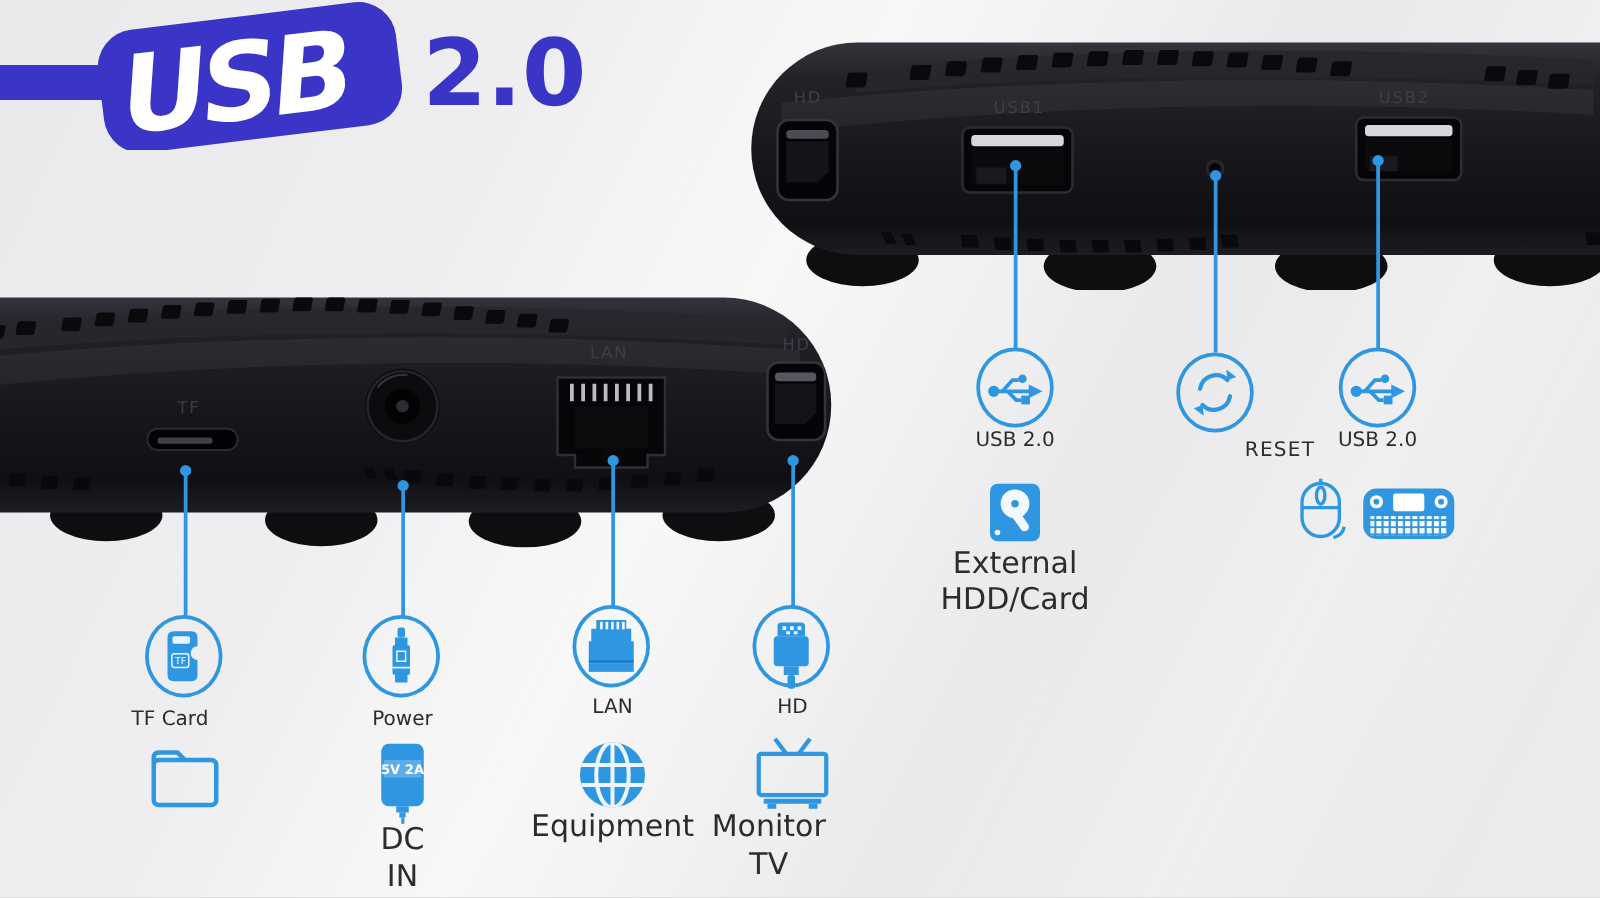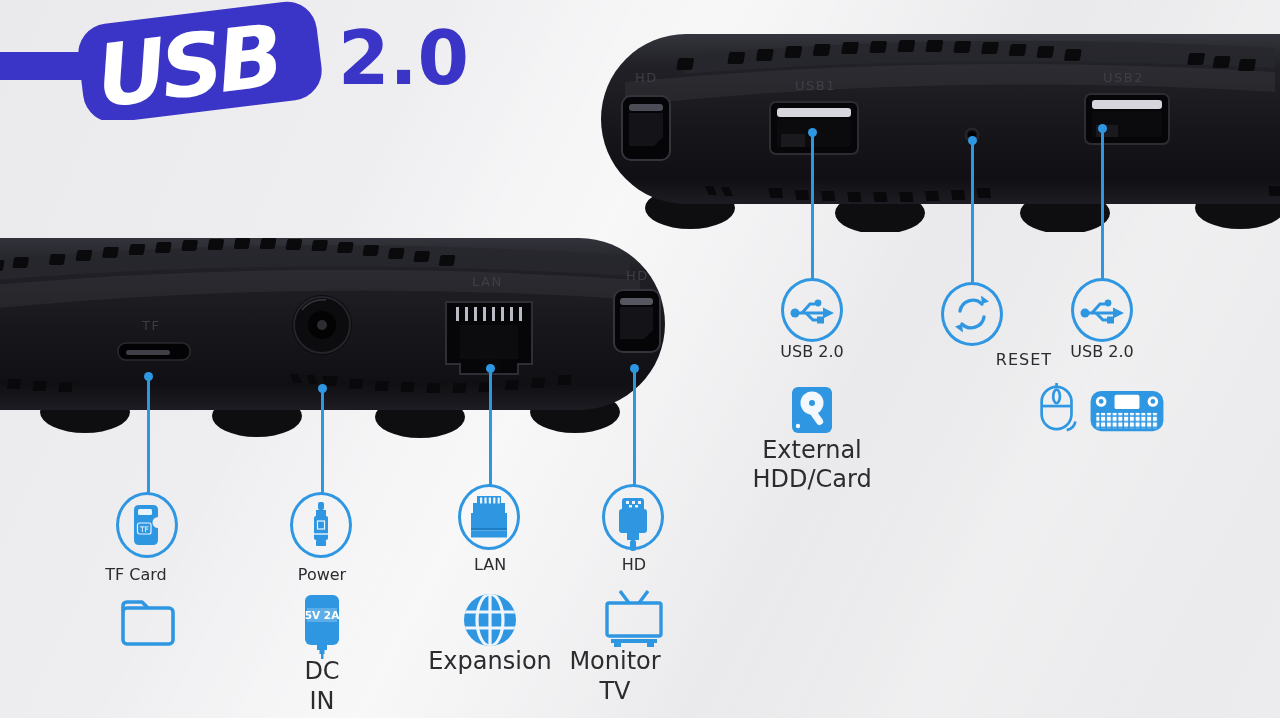--- a/index.html
+++ b/index.html
@@ -308,21 +308,21 @@
       </defs>
     <circle cx="28" cy="28" r="26" fill="#2f97e2"></circle>
     <g clip-path="url(#gclip)" stroke="#eef5fc" stroke-width="3.2" fill="none">
       <line x1="1" y1="20" x2="55" y2="20"></line>
       <line x1="1" y1="36" x2="55" y2="36"></line>
       <line x1="28" y1="1" x2="28" y2="55"></line>
       <ellipse cx="28" cy="28" rx="13" ry="26"></ellipse>
     </g>
   </svg>
   <div class="sub" style="left:490px;top:646px">
-    <div>Expansion</div>
+    <div>Equipment</div>
   </div>
 
   <div class="ring" style="left:602px;top:484px;width:62px;height:66px">
     <svg width="40" height="58" viewBox="0 0 40 54" style="margin-top:14px">
       <g fill="#2f97e2">
         <path d="M12 1 h16 q3 0 3 3 v8 h-22 v-8 q0-3 3-3 z"></path>
         <rect x="6" y="12" width="28" height="24" rx="3"></rect>
         <rect x="14" y="36" width="12" height="7"></rect>
         <rect x="17" y="43" width="6" height="11" rx="2"></rect>
       </g>

